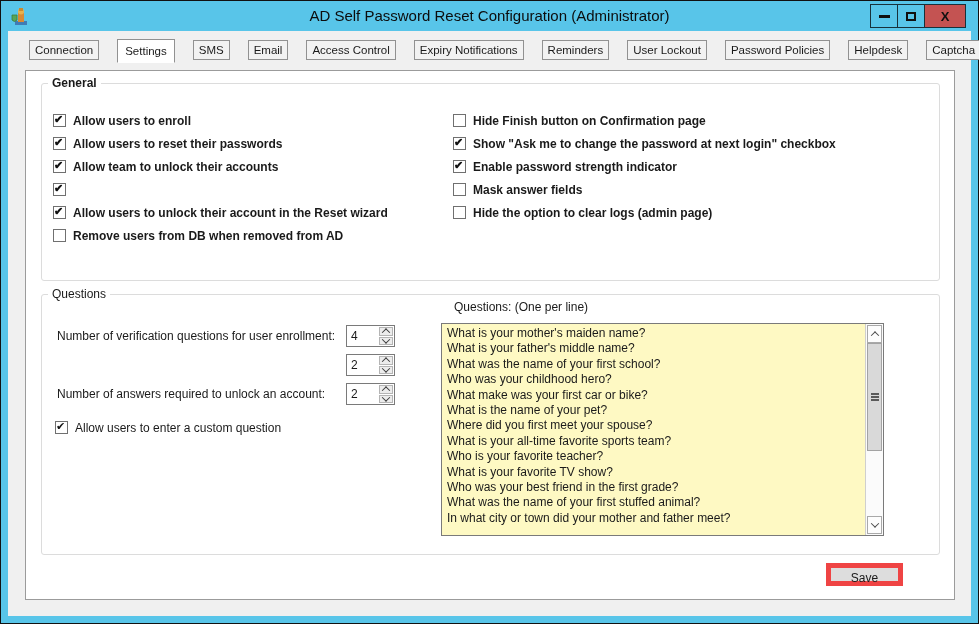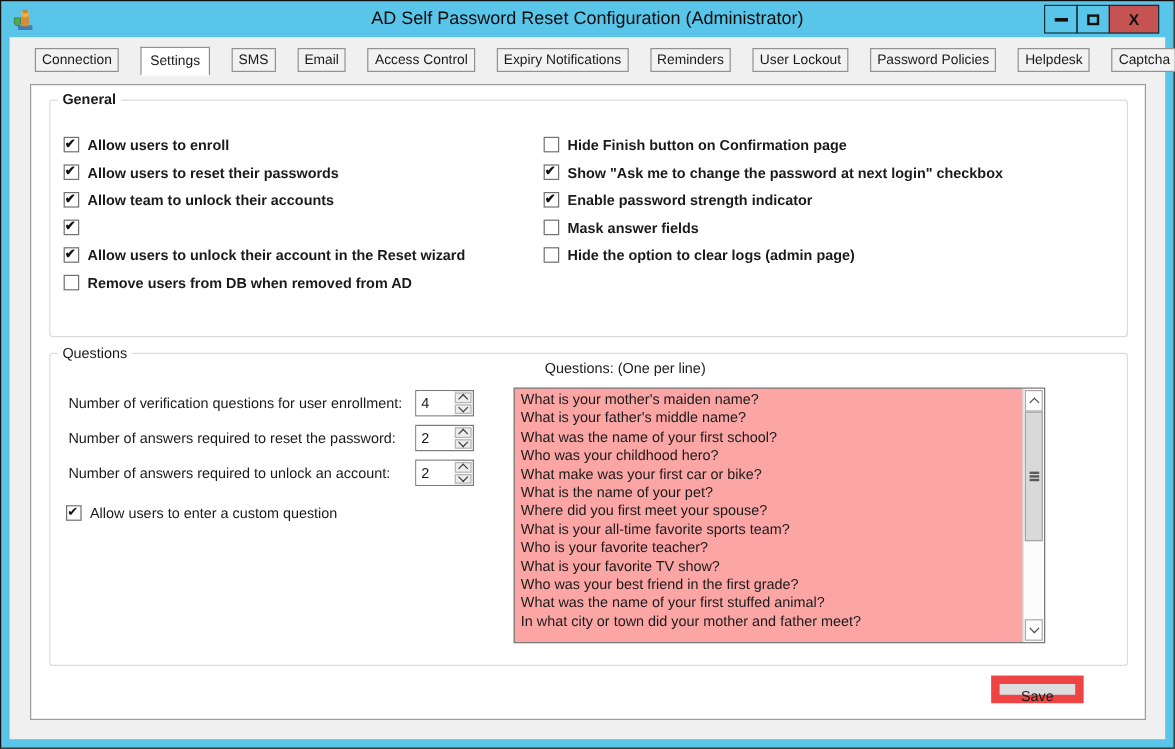--- a/index.html
+++ b/index.html
@@ -57,37 +57,37 @@
     width:24px;background:#fff;color:#1a1a1a;}
   .spin{width:16px;display:flex;flex-direction:column;padding:1px;box-sizing:border-box;gap:1px;}
   .spin-btn{flex:1;background:#ececec;border:1px solid #b4b4b4;display:flex;align-items:center;
     justify-content:center;cursor:default;}
   .chev{width:5px;height:5px;border-left:1.4px solid #3a3a3a;border-top:1.4px solid #3a3a3a;}
   .chev.up{transform:rotate(45deg) translate(1px,1px);}
   .chev.down{transform:rotate(225deg) translate(1px,1px);}
   .custom-row{position:absolute;left:13px;top:121px;}
   
   .q-list-label{position:absolute;left:412px;top:5px;}
-  .q-textarea{position:absolute;left:386px;top:28px;width:443px;height:213px;
-    border:1px solid #7a7a7a;background:#fca5a5;box-sizing:border-box;}
+  .q-textarea{position:absolute;left:399px;top:28px;width:443px;height:213px;
+    border:1px solid #7a7a7a;background:#fef9c3;box-sizing:border-box;}
   .q-text{position:absolute;top:2px;left:5px;right:20px;bottom:2px;overflow:hidden;
     white-space:pre-line;line-height:15.4px;font-size:12px;}
   .q-scroll{position:absolute;top:0;right:0;bottom:0;width:17px;background:#fbfbfb;
     border-left:1px solid #cfcfcf;}
   .sb-btn{position:absolute;left:1px;right:1px;height:16px;border:1px solid #a9a9a9;
     background:#fdfdfd;display:flex;align-items:center;justify-content:center;}
   .sb-up{top:1px;}
   .sb-down{bottom:1px;}
   .sb-thumb{position:absolute;left:1px;right:1px;top:19px;height:106px;background:#d9d9d9;
     border:1px solid #a3a3a3;display:flex;align-items:center;justify-content:center;}
   .grip{width:8px;height:1.5px;background:#5a5a5a;box-shadow:0 -3px 0 #5a5a5a,0 3px 0 #5a5a5a;}
   .sb-chev{width:5px;height:5px;border-left:1.3px solid #4a4a4a;border-top:1.3px solid #4a4a4a;}
   
   .save-btn{position:absolute;right:51px;bottom:13px;width:77px;height:23px;background:#dddddd;
-    border:7px solid #ef4444;box-sizing:border-box;text-align:center;line-height:21px;
+    border:5px solid #ef4444;box-sizing:border-box;text-align:center;line-height:21px;
     font-size:12px;cursor:default;}
 </style>
 </head>
 <body>
 
 <div class="window">
 
   <div class="titlebar">
     <svg class="app-icon" viewBox="0 0 20 19">
       <rect x="5" y="14" width="12" height="4" fill="#3f7cb5"></rect>
@@ -195,21 +195,20 @@
                 <div class="spin-btn">
                     <div class="chev up"></div>
                   </div>
                 <div class="spin-btn">
                     <div class="chev down"></div>
                   </div>
               </div>
             </div>
           </div>
           <div class="q-row">
-            <span class="q-label">Number of answers required to reset the password:</span>
             <div class="numbox">
               <input class="num-val" value="2" style="">
               <div class="spin">
                 <div class="spin-btn">
                     <div class="chev up"></div>
                   </div>
                 <div class="spin-btn">
                     <div class="chev down"></div>
                   </div>
               </div>

